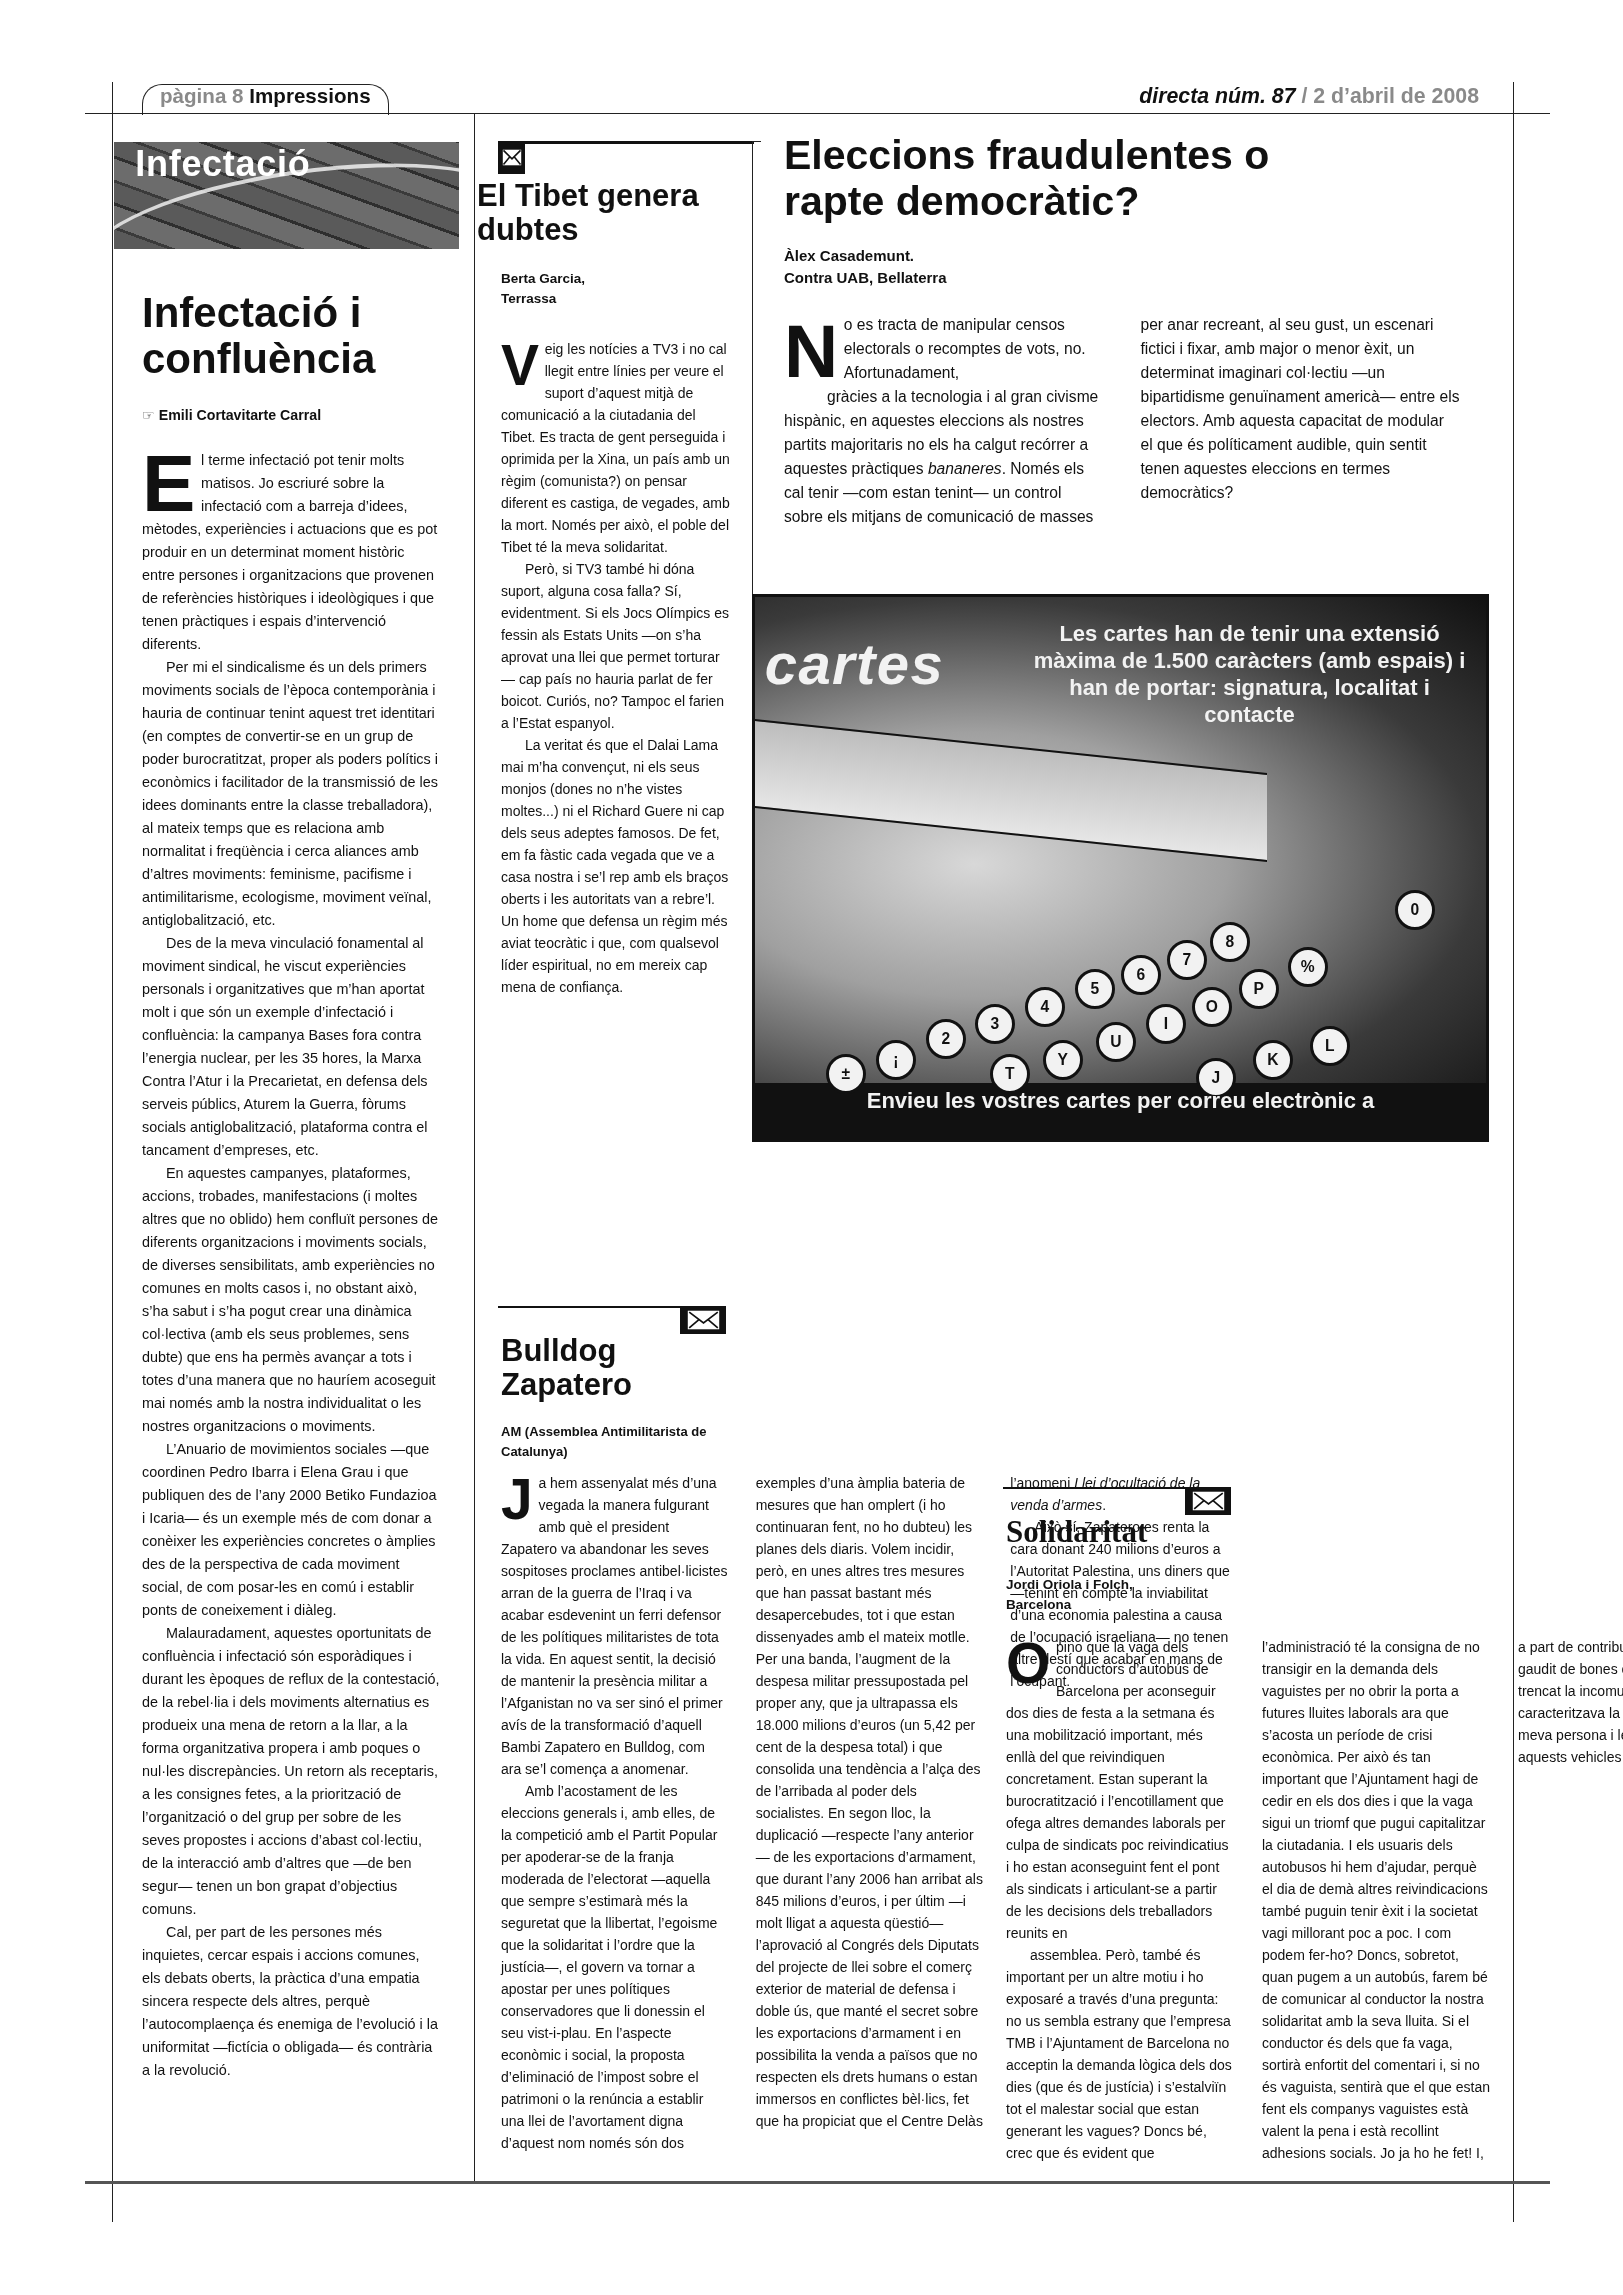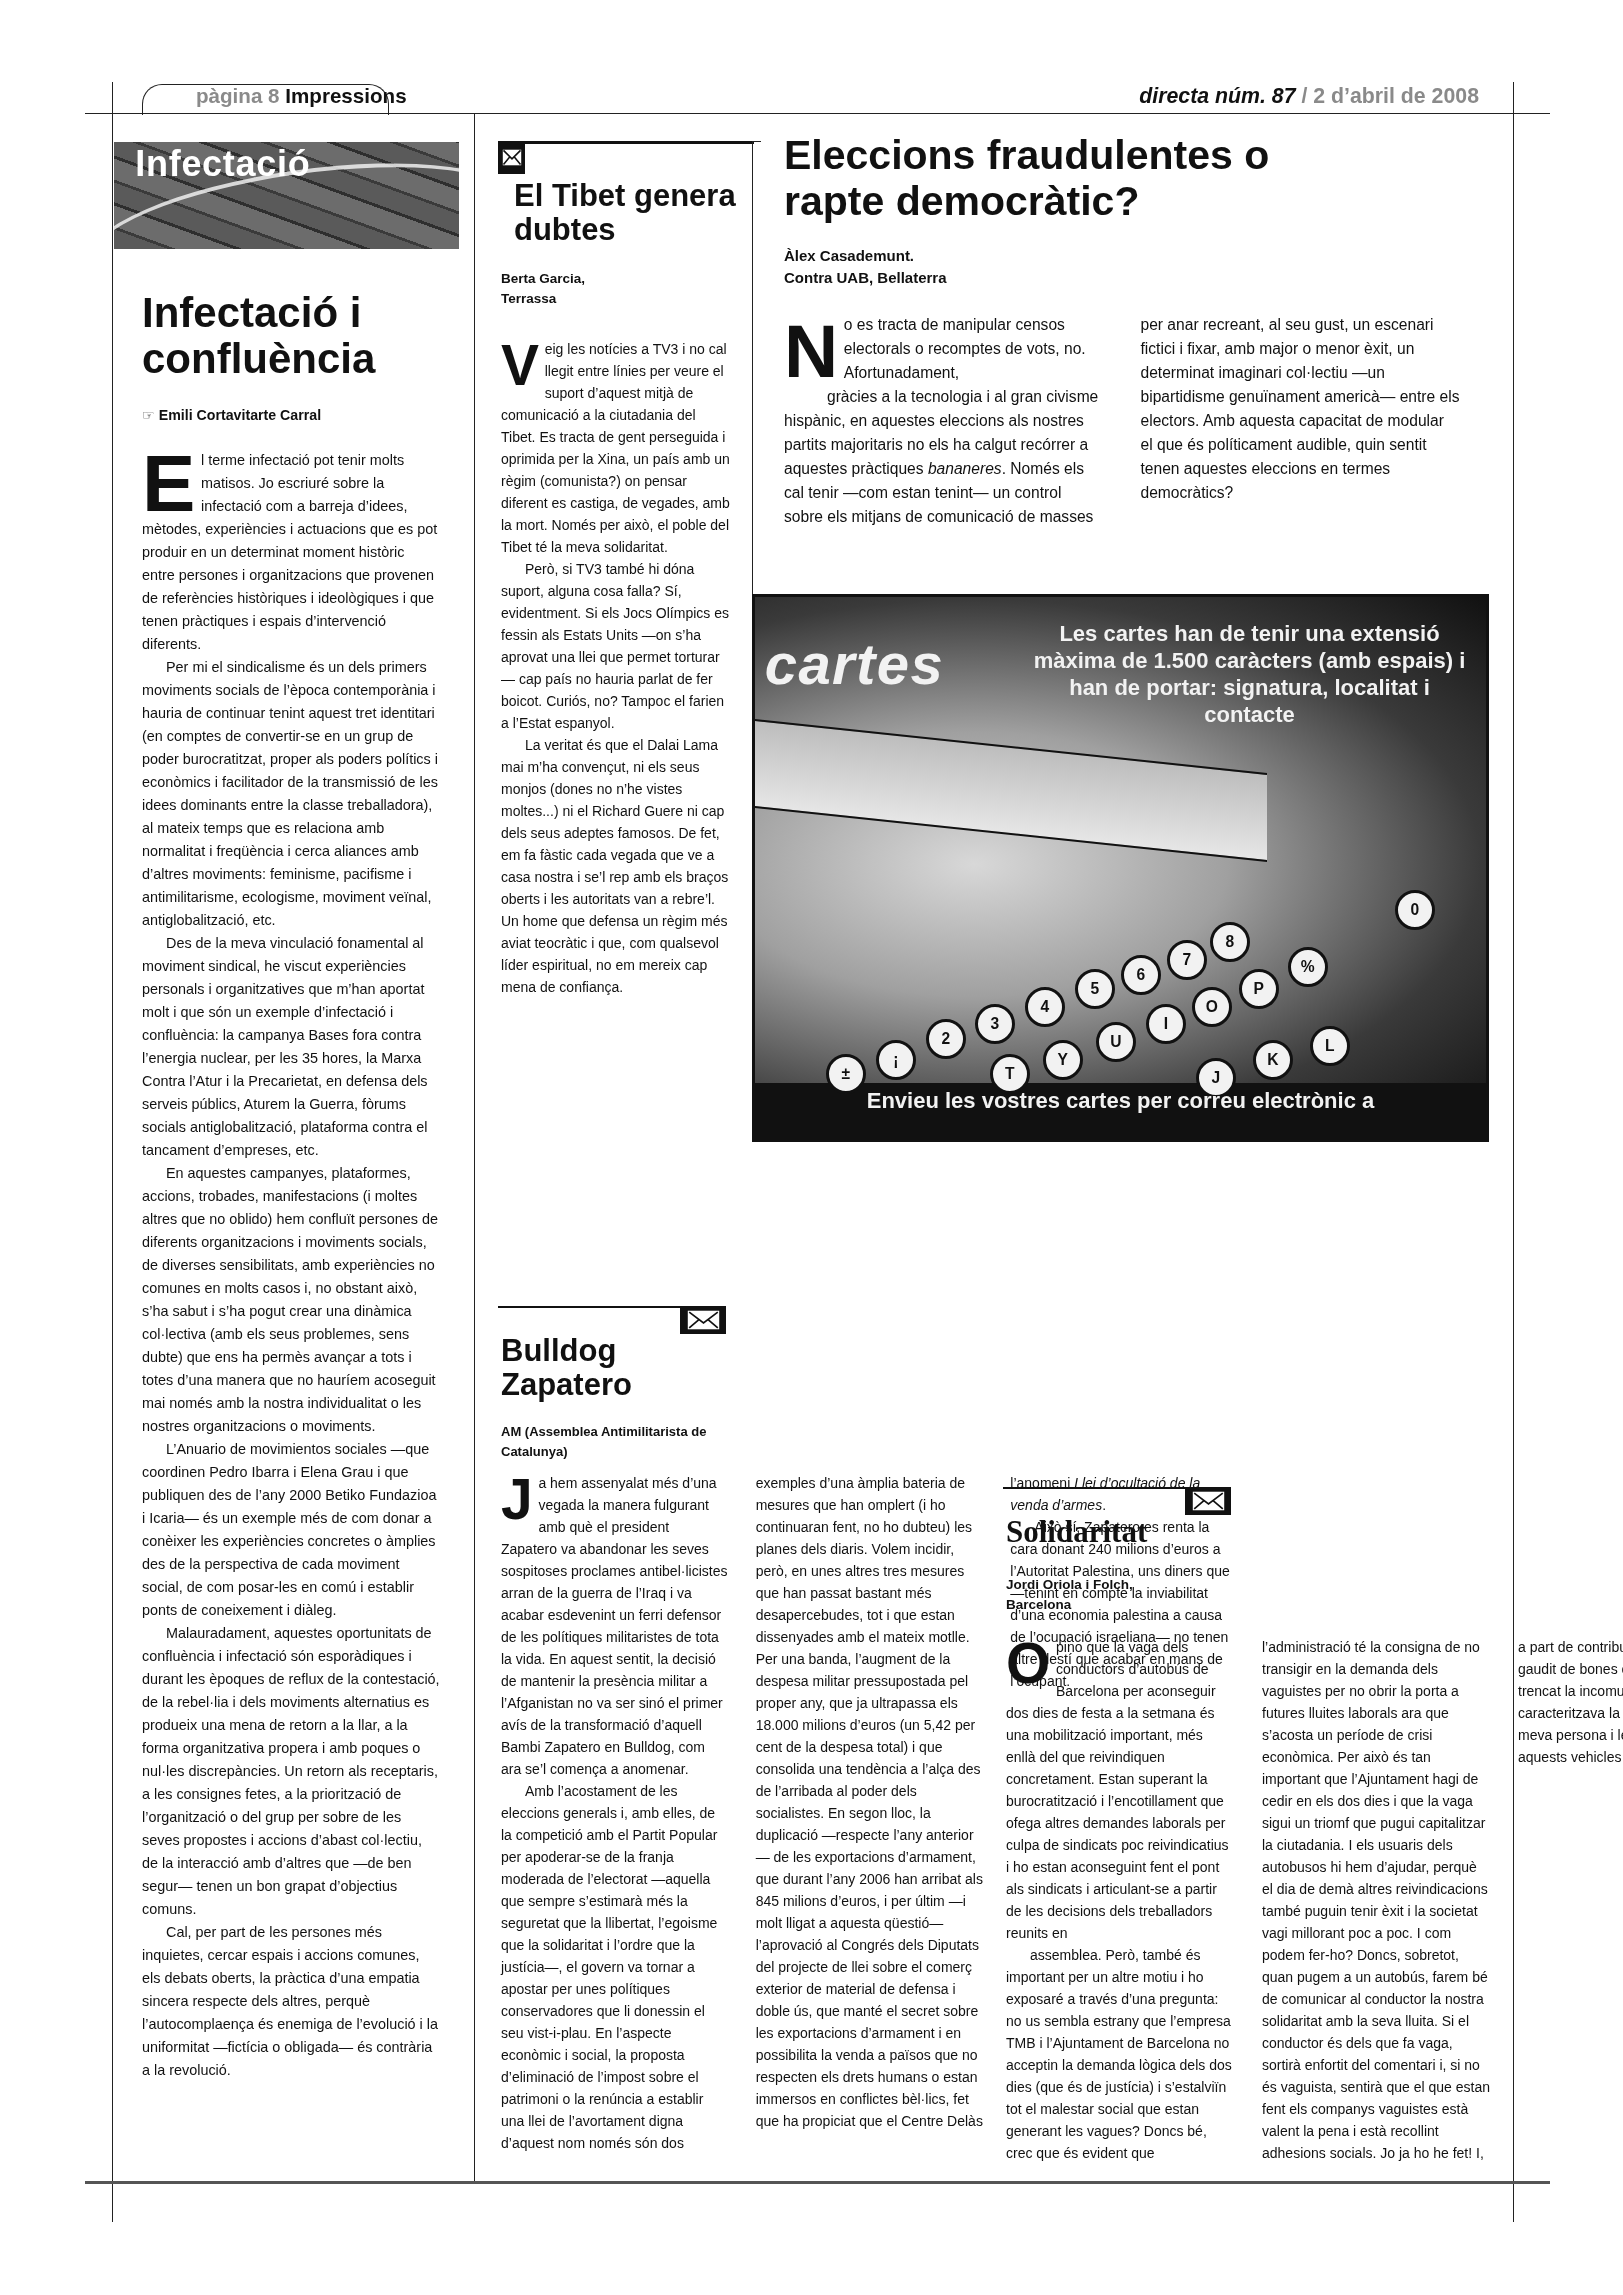--- a/index.html
+++ b/index.html
@@ -2,21 +2,21 @@
 <html style="font-size:11.4px"><head>
 <meta charset="utf-8">
 <style>
   html,body{margin:0;padding:0;background:#fff;}
   body{width:1623px;height:2295px;position:relative;overflow:hidden;font-family:"DejaVu Sans","Liberation Sans",sans-serif;color:#111;}
   .abs{position:absolute;}
   .vline{position:absolute;width:1.4px;background:#222;}
   .hline{position:absolute;height:1.4px;background:#222;}
   
   .tab{position:absolute;left:142px;top:84px;width:245px;height:30px;border:1.4px solid #222;border-bottom:none;border-radius:20px 20px 0 0;}
-  .tab-text{position:absolute;left:160px;top:84px;font-size:20.6px;font-weight:bold;font-family:"Liberation Sans",sans-serif;margin-left:36px;}
+  .tab-text{position:absolute;left:160px;top:84px;font-size:20.6px;font-weight:bold;font-family:"Liberation Sans",sans-serif;}
   .tab-text .pg{color:#8a8a8a;}
   .masthead{position:absolute;right:144px;top:84px;font-family:"Liberation Sans",sans-serif;font-size:21.3px;font-weight:bold;}
   .masthead .brand{font-style:italic;color:#111;}
   .masthead .date{color:#8a8a8a;font-weight:bold;}
   
   .banner{position:absolute;left:114px;top:142px;width:345px;height:107px;background:
     repeating-linear-gradient(20deg,#5a5a5a 0 18.5px,#3a3a3a 18.5px 21.3px,#6c6c6c 21.3px 41px,#2e2e2e 41px 44px),#555;overflow:hidden;}
   .banner::after{content:"";position:absolute;left:-28.4px;top:28.4px;width:427px;height:114px;border:4.3px solid #eee;border-radius:50%;transform:rotate(-8deg);opacity:.85;}
   .banner-title{position:absolute;left:21.3px;top:1.4px;font-size:36px;font-weight:bold;color:#fff;font-family:"Liberation Sans",sans-serif;letter-spacing:0.7px;z-index:2;}
   .art-title{font-family:"Liberation Sans",sans-serif;font-weight:bold;line-height:1.1;}
@@ -79,21 +79,21 @@
   <p>Cal, per part de les persones més inquietes, cercar espais i accions comunes, els debats oberts, la pràctica d’una empatia sincera respecte dels altres, perquè l’autocomplaença és enemiga de l’evolució i la uniformitat —fictícia o obligada— és contrària a la revolució.</p>
 </div>
 
 <div class="hline" style="left:498px;top:141px;width:256px;height:2.8px;background:#111;"></div>
 <div class="env" style="left:498px;top:141px;width:27px;height:33px;">
   <svg width="20" height="17" viewBox="0 0 28 24">
       <rect x="1" y="1" width="26" height="22" fill="#fff"></rect>
       <path d="M2 2 L14 14 L26 2 M2 22 L11 11 M26 22 L17 11" stroke="#111" stroke-width="2.2" fill="none"></path>
     </svg>
 </div>
-<div class="abs art-title" style="left:514px;top:179px;width:228px;font-size:31px;">El Tibet genera dubtes</div>
+<div class="abs art-title" style="left:477px;top:179px;width:228px;font-size:31px;">El Tibet genera dubtes</div>
 <div class="abs byline" style="left:501px;top:269px;font-size:13.5px;">
   <div>Berta Garcia,</div>
   <div>Terrassa</div>
 </div>
 <div class="abs body" style="left:501px;top:338px;width:229px;font-size:14px;line-height:22px;">
   <p class="first"><span class="drop small">V</span><span>eig les notícies a TV3 i no cal llegit entre línies per veure el suport d’aquest mitjà de comunicació a la ciutadania del Tibet. Es tracta de gent perseguida i oprimida per la Xina, un país amb un règim (comunista?) on pensar diferent es castiga, de vegades, amb la mort. Només per això, el poble del Tibet té la meva solidaritat.</span></p>
   <p>Però, si TV3 també hi dóna suport, alguna cosa falla? Sí, evidentment. Si els Jocs Olímpics es fessin als Estats Units —on s’ha aprovat una llei que permet torturar— cap país no hauria parlat de fer boicot. Curiós, no? Tampoc el farien a l’Estat espanyol.</p>
   <p>La veritat és que el Dalai Lama mai m’ha convençut, ni els seus monjos (dones no n’he vistes moltes...) ni el Richard Guere ni cap dels seus adeptes famosos. De fet, em fa fàstic cada vegada que ve a casa nostra i se’l rep amb els braços oberts i les autoritats van a rebre’l. Un home que defensa un règim més aviat teocràtic i que, com qualsevol líder espiritual, no em mereix cap mena de confiança.</p>
 </div>
 

